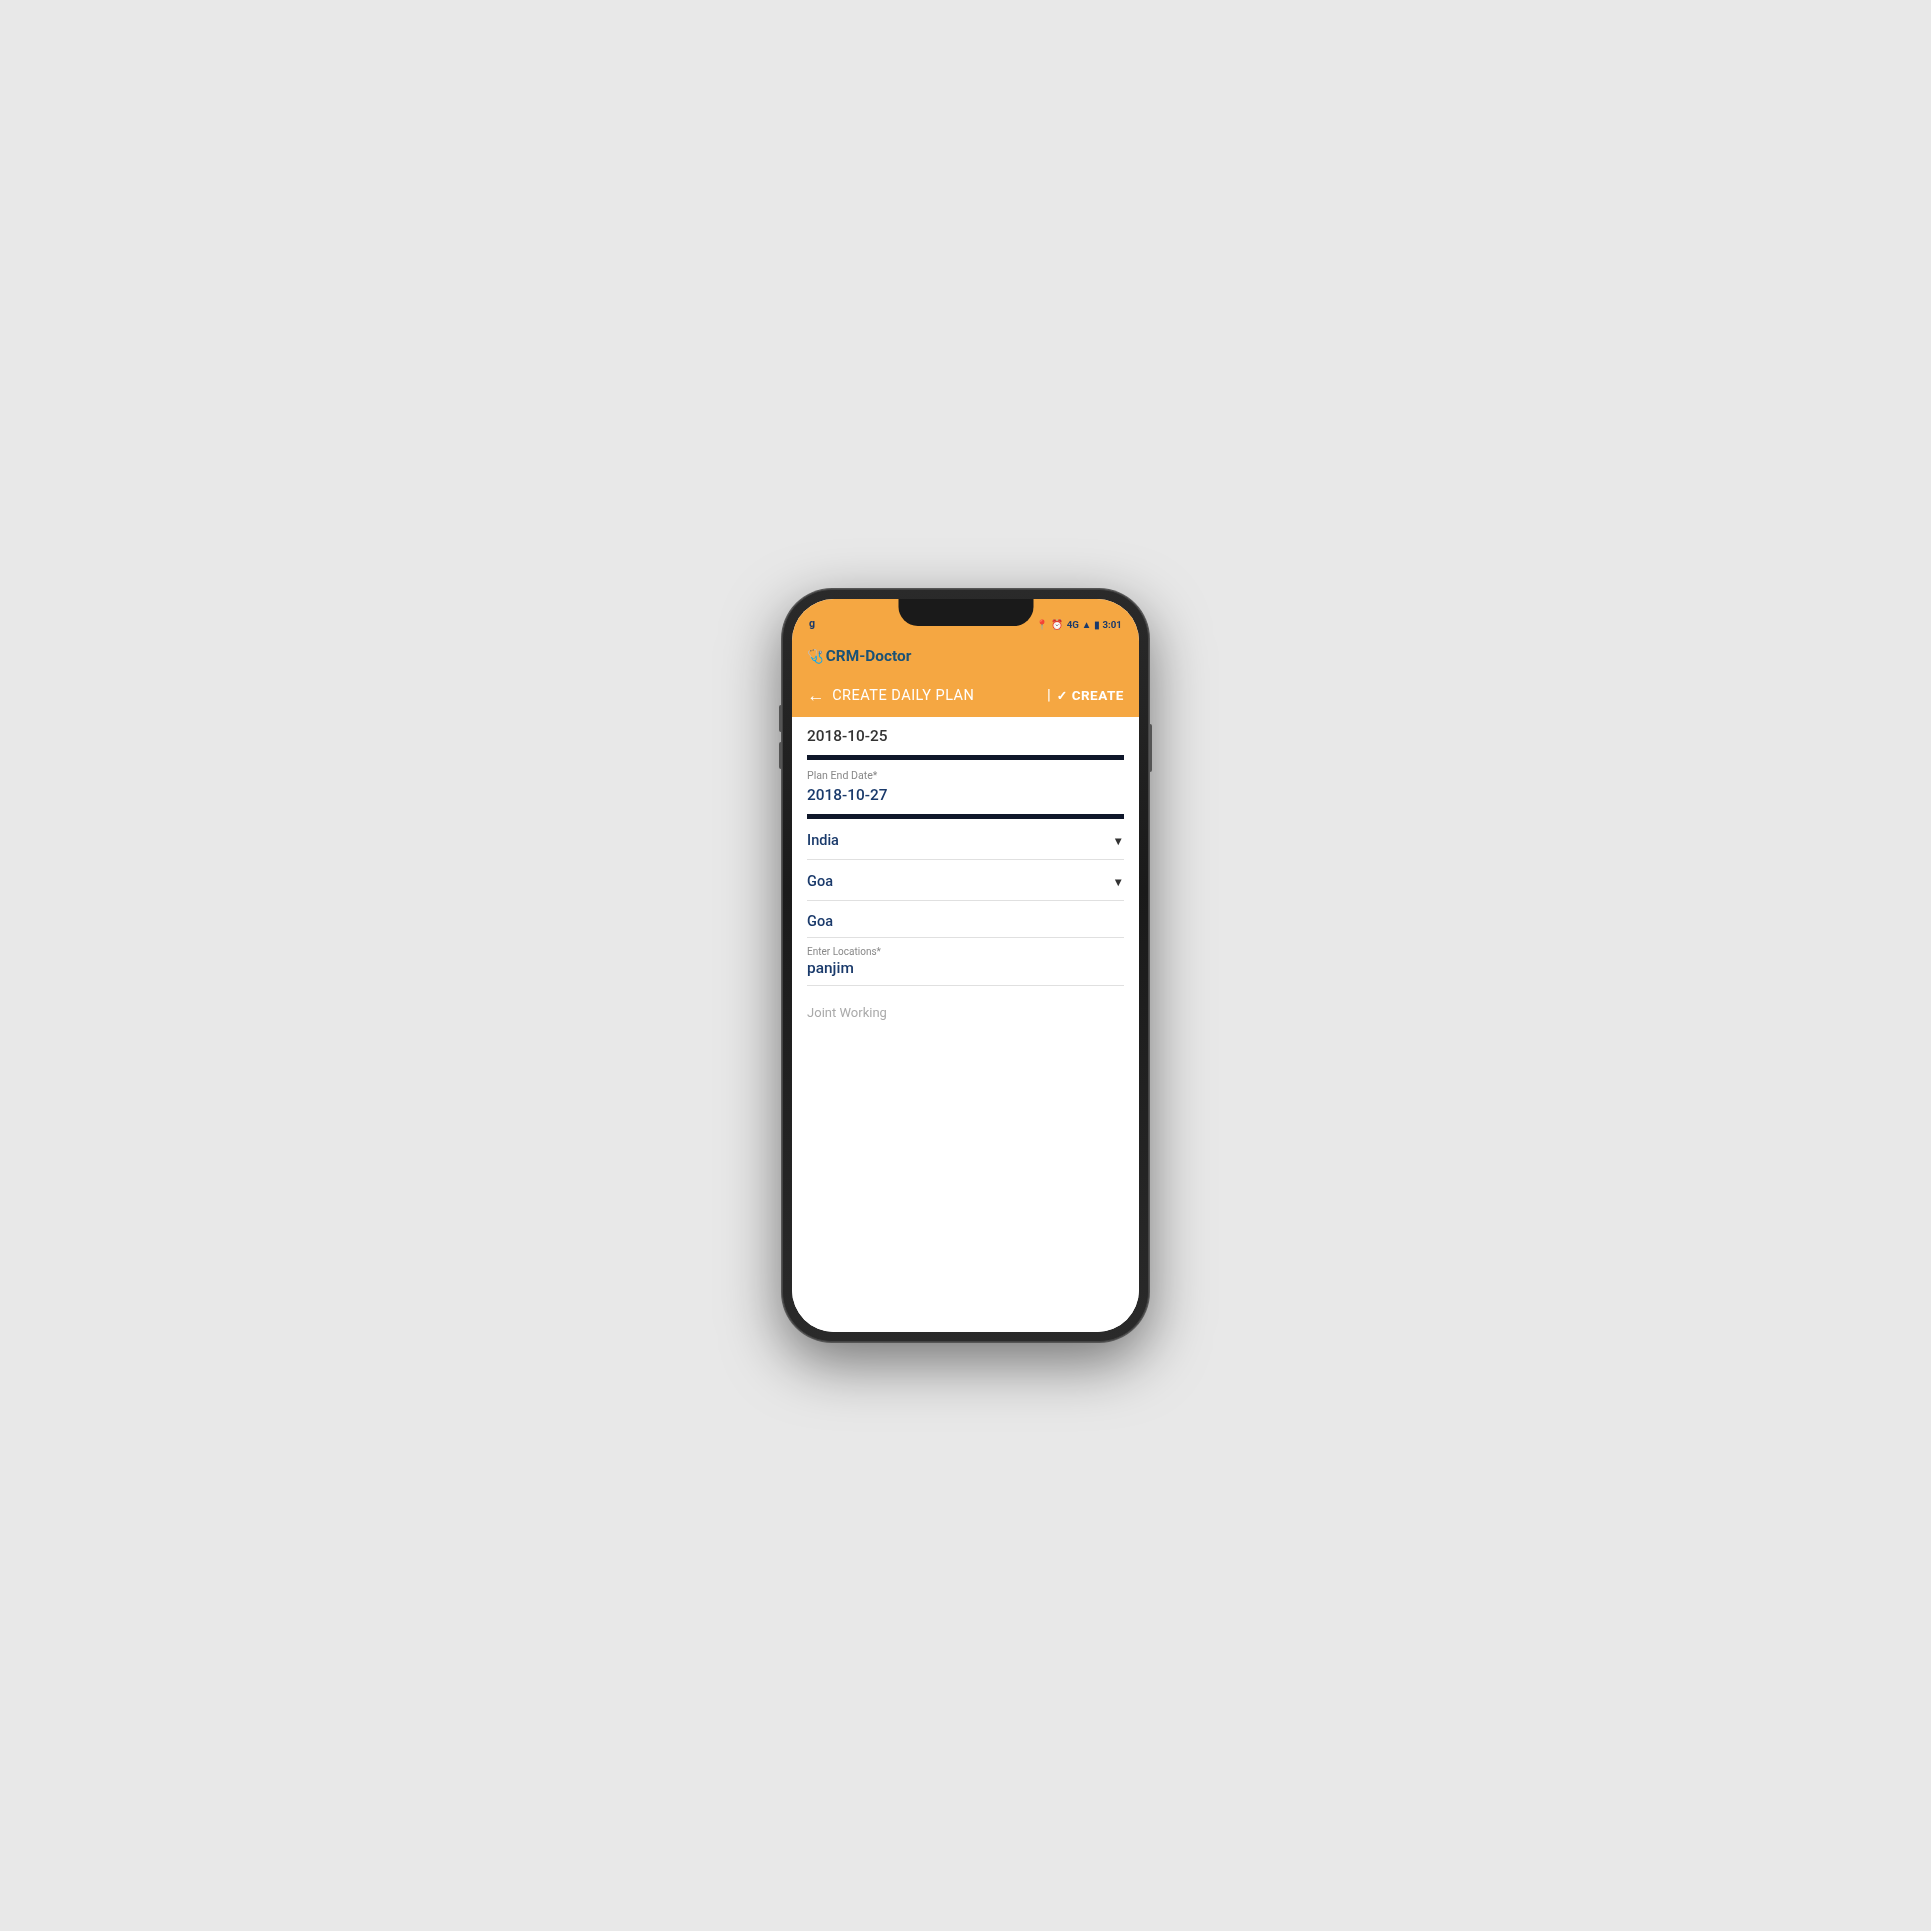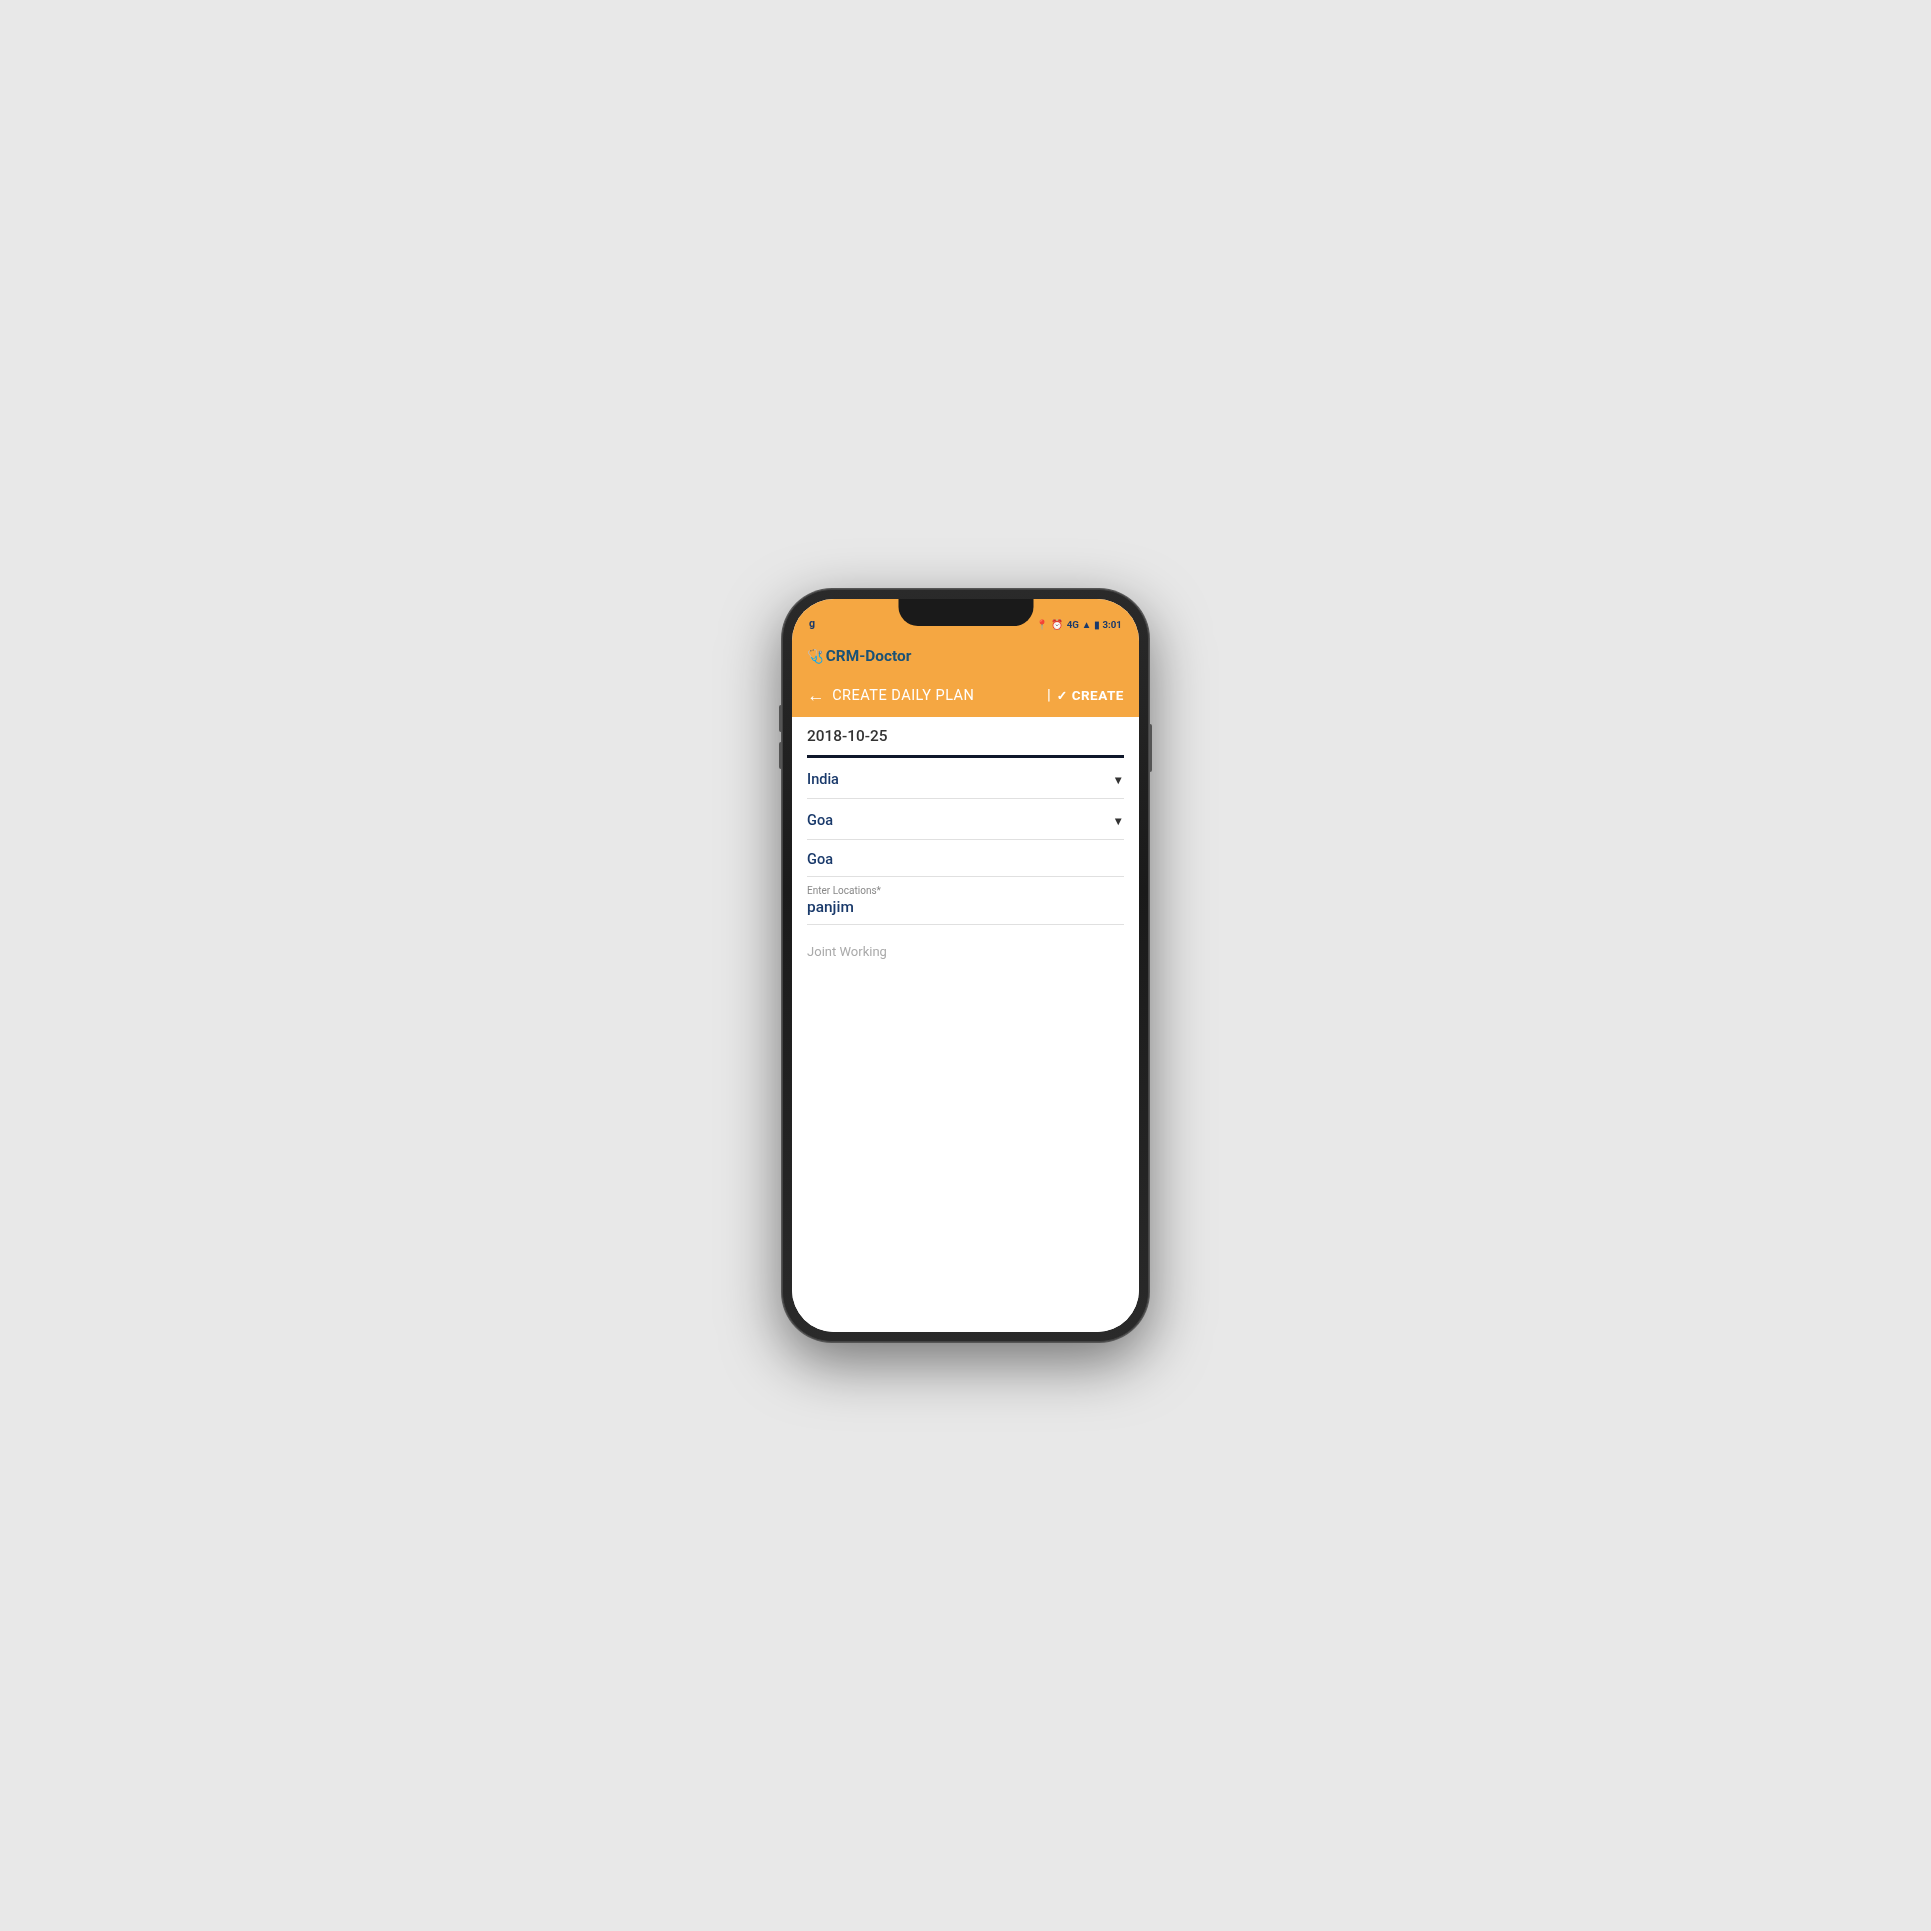--- a/index.html
+++ b/index.html
@@ -153,21 +153,21 @@
     
     .content {
       flex: 1;
       background: #fff;
       overflow-y: auto;
       padding: 0 15.4px;
     }
 
     .field-group {
       padding: 9.7px 0 5.8px;
-      border-bottom: 3px solid #0f172a;
+      border-bottom: 5px solid #0f172a;
     }
 
     .field-group:last-child {
       border-bottom: none;
     }
 
     .field-label {
       font-size: 10.6px;
       color: #888;
       margin-bottom: 3.9px;
@@ -306,20 +306,24 @@
         </div>
       </div>
     </div>
 
     <div class="content">
 
       <div class="field-group">
         <div class="field-value gray">2018-10-25</div>
       </div>
 
+      <div class="field-group">
+        <div class="field-label">Plan End Date*</div>
+        <div class="field-value">2018-10-27</div>
+      </div>
 
 
 
       <div class="dropdown-row">
         <span class="dropdown-value">India</span>
         <span class="dropdown-arrow">▼</span>
       </div>
 
       <div class="dropdown-row">
         <span class="dropdown-value">Goa</span>

